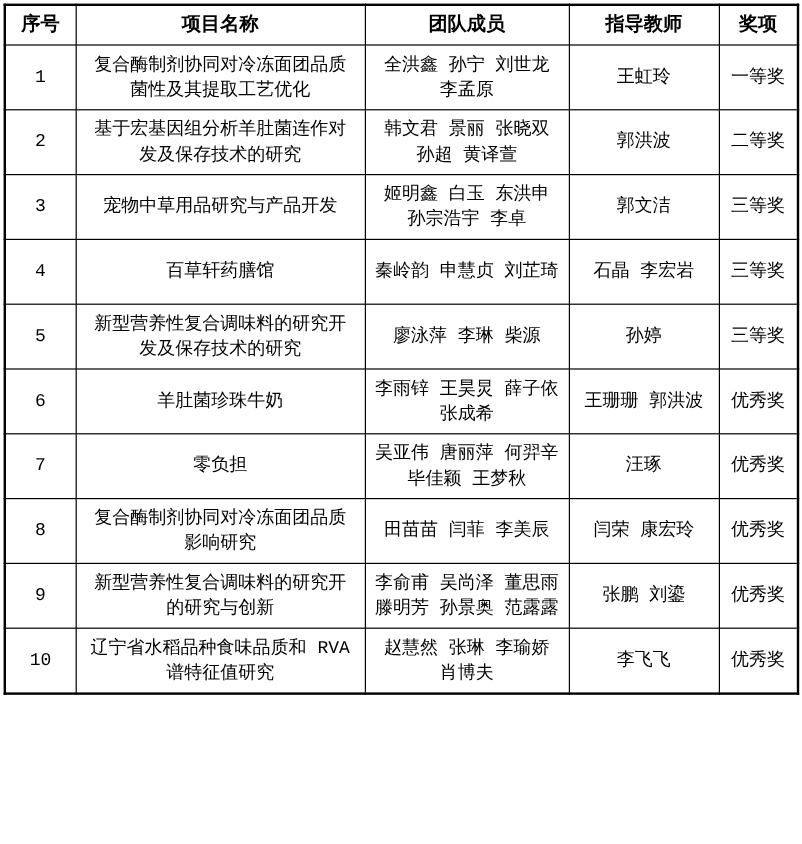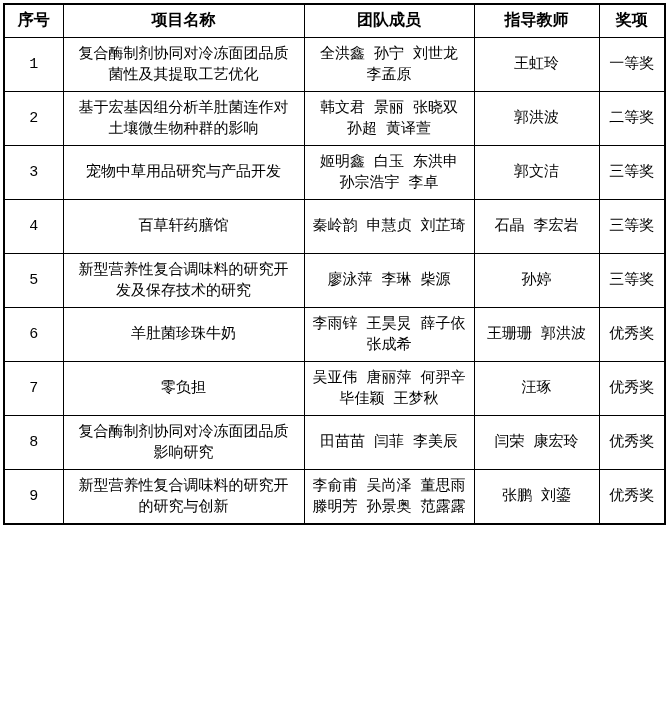--- a/index.html
+++ b/index.html
@@ -74,21 +74,21 @@
         <td>复合酶制剂协同对冷冻面团品质
 菌性及其提取工艺优化</td>
         <td>全洪鑫 孙宁 刘世龙
 李孟原</td>
         <td>王虹玲</td>
         <td>一等奖</td>
       </tr>
       <tr>
         <td>2</td>
         <td>基于宏基因组分析羊肚菌连作对
-土壤微生物种群的影响</td>
+发及保存技术的研究</td>
         <td>韩文君 景丽 张晓双
 孙超 黄译萱</td>
         <td>郭洪波</td>
         <td>二等奖</td>
       </tr>
       <tr>
         <td>3</td>
         <td>宠物中草用品研究与产品开发</td>
         <td>姬明鑫 白玉 东洪申
 孙宗浩宇 李卓</td>
@@ -136,14 +136,23 @@
       </tr>
       <tr>
         <td>9</td>
         <td>新型营养性复合调味料的研究开
 的研究与创新</td>
         <td>李俞甫 吴尚泽 董思雨
 滕明芳 孙景奥 范露露</td>
         <td>张鹏 刘鎏</td>
         <td>优秀奖</td>
       </tr>
+      <tr>
+        <td>10</td>
+        <td>辽宁省水稻品种食味品质和 RVA
+谱特征值研究</td>
+        <td>赵慧然 张琳 李瑜娇
+肖博夫</td>
+        <td>李飞飞</td>
+        <td>优秀奖</td>
+      </tr>
     </tbody>
 </table>
 
 </body></html>

